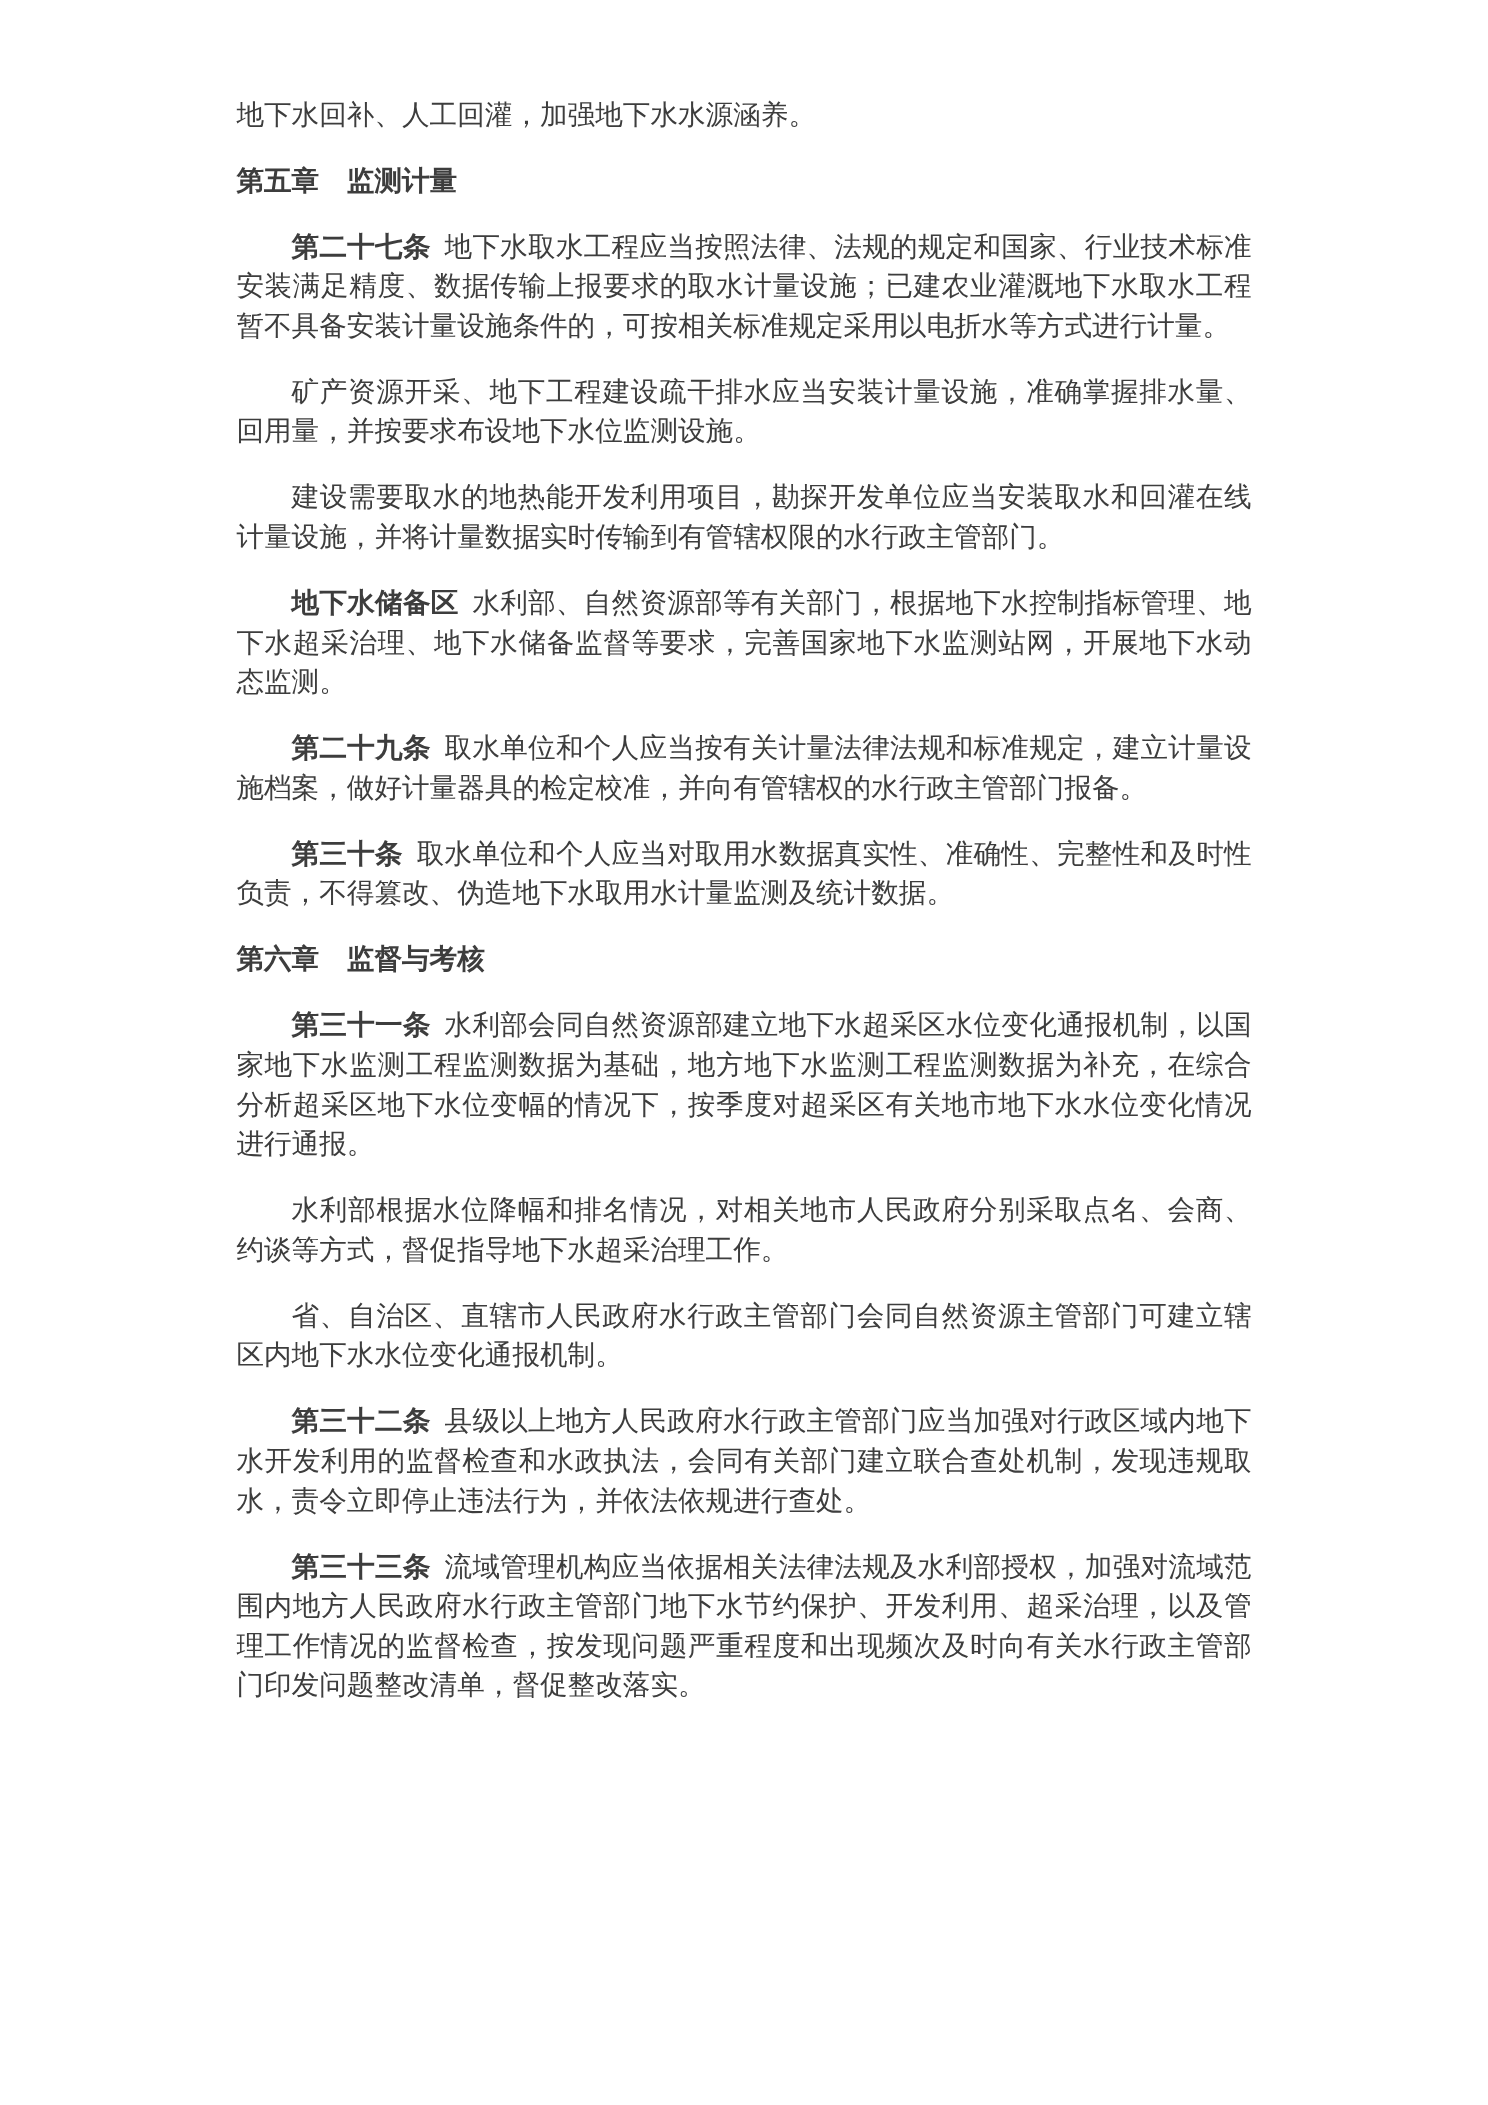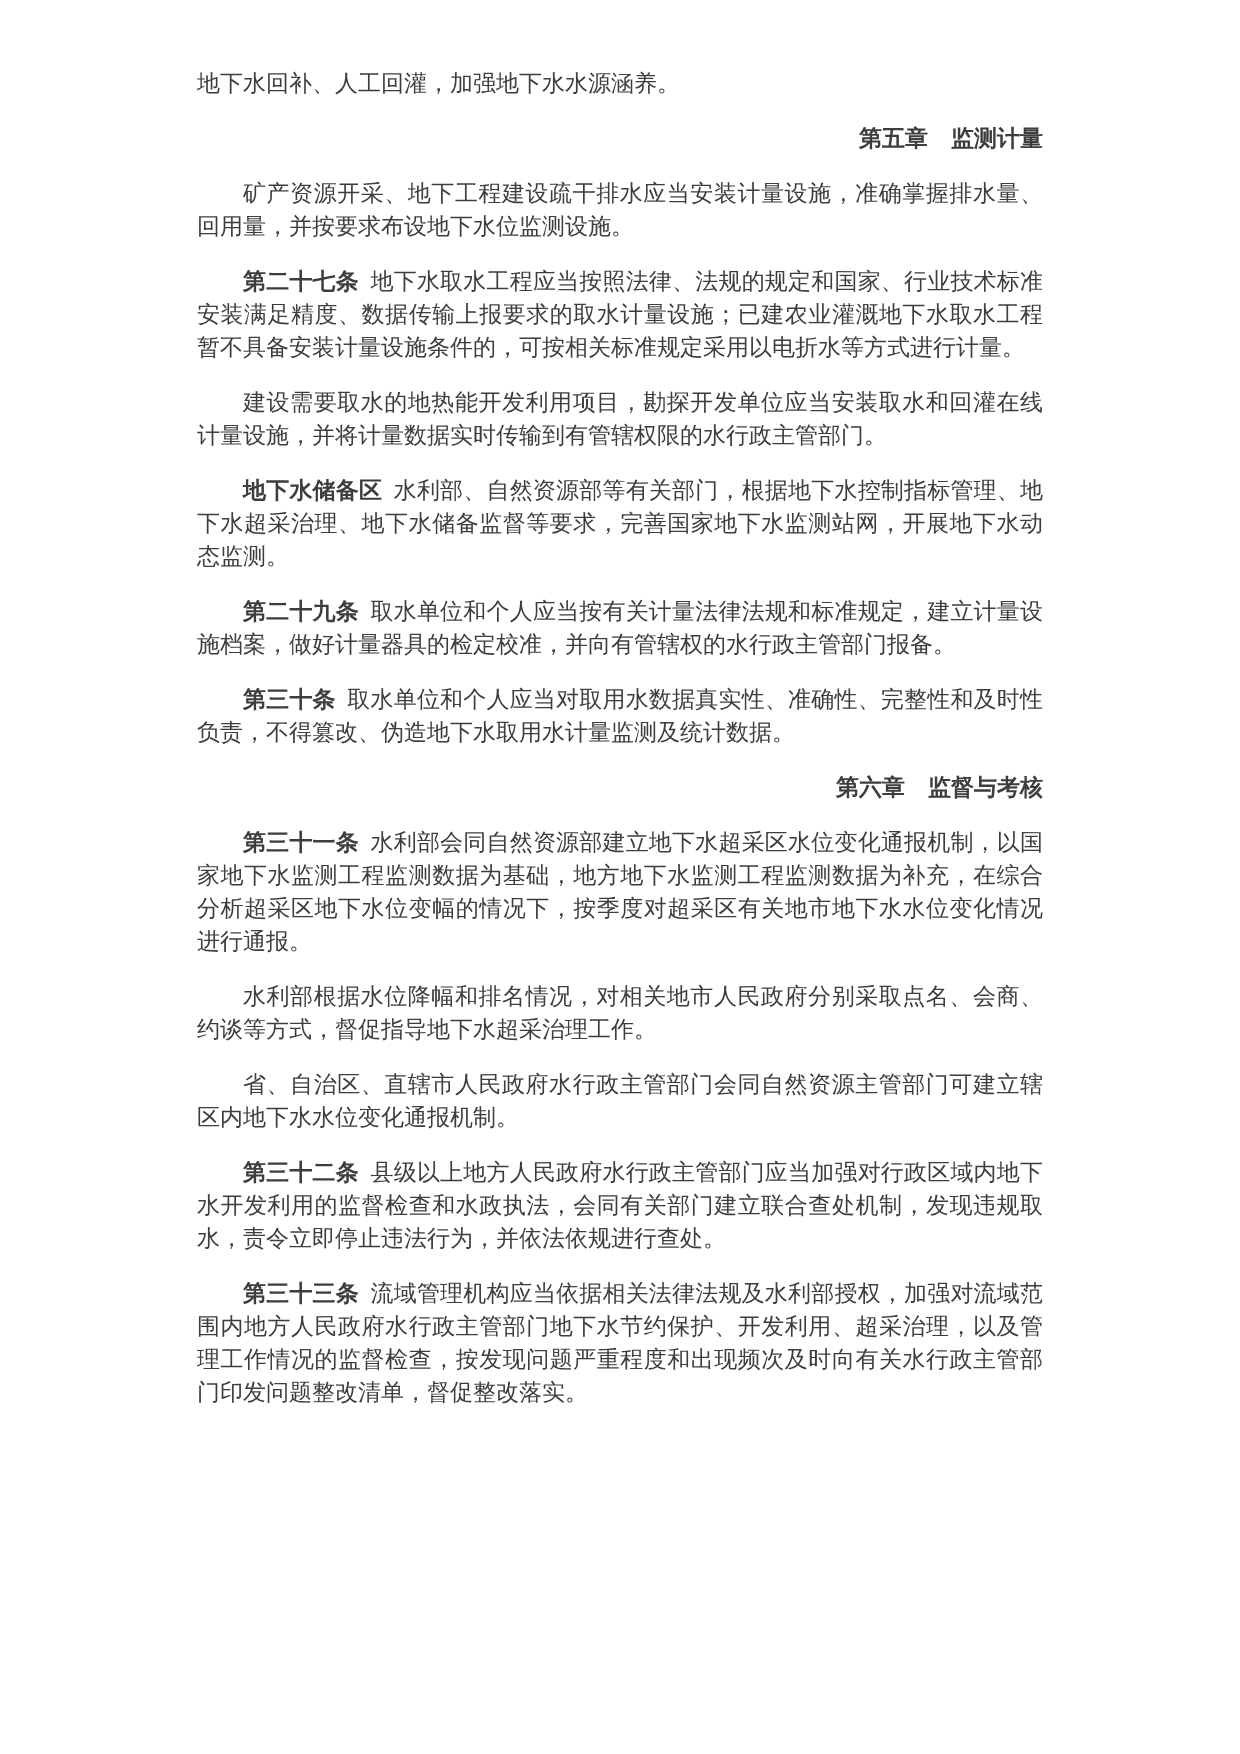--- a/index.html
+++ b/index.html
@@ -9,60 +9,60 @@
   }
   body {
     width: 1240px;
     height: 1754px;
     overflow: hidden;
     font-family: "Liberation Serif", "DejaVu Serif", serif;
     color: #3d3d3d;
   }
   .page {
     width: 846px;
-    margin: 0 auto;
+    margin: 12px auto;
     padding-top: 67px;
   }
   .para {
     margin: 0 0 22px 0;
     font-size: 23px;
     line-height: 33px;
     text-align: justify;
     text-justify: inter-ideograph;
     text-indent: 2em;
     letter-spacing: 0;
   }
   .no-indent {
     text-indent: 0;
   }
   .chapter {
     margin: 0 0 22px 0;
     font-size: 23px;
     line-height: 33px;
     font-weight: bold;
-    text-align: right;
+    text-align: left;
     text-indent: 0;
   }
   .label {
     font-weight: bold;
     margin-right: 0.5em;
   }
 </style>
 </head>
 <body>
 
 <div class="page">
 
   <p class="para no-indent">地下水回补、人工回灌，加强地下水水源涵养。</p>
 
   <h2 class="chapter">第五章　监测计量</h2>
 
+  <p class="para"><b class="label">第二十七条</b><span>地下水取水工程应当按照法律、法规的规定和国家、行业技术标准安装满足精度、数据传输上报要求的取水计量设施；已建农业灌溉地下水取水工程暂不具备安装计量设施条件的，可按相关标准规定采用以电折水等方式进行计量。</span></p>
+
   <p class="para">矿产资源开采、地下工程建设疏干排水应当安装计量设施，准确掌握排水量、回用量，并按要求布设地下水位监测设施。</p>
-
-  <p class="para"><b class="label">第二十七条</b><span>地下水取水工程应当按照法律、法规的规定和国家、行业技术标准安装满足精度、数据传输上报要求的取水计量设施；已建农业灌溉地下水取水工程暂不具备安装计量设施条件的，可按相关标准规定采用以电折水等方式进行计量。</span></p>
 
   <p class="para">建设需要取水的地热能开发利用项目，勘探开发单位应当安装取水和回灌在线计量设施，并将计量数据实时传输到有管辖权限的水行政主管部门。</p>
 
   <p class="para"><b class="label">地下水储备区</b><span>水利部、自然资源部等有关部门，根据地下水控制指标管理、地下水超采治理、地下水储备监督等要求，完善国家地下水监测站网，开展地下水动态监测。</span></p>
 
 
   <p class="para"><b class="label">第二十九条</b><span>取水单位和个人应当按有关计量法律法规和标准规定，建立计量设施档案，做好计量器具的检定校准，并向有管辖权的水行政主管部门报备。</span></p>
 
   <p class="para"><b class="label">第三十条</b><span>取水单位和个人应当对取用水数据真实性、准确性、完整性和及时性负责，不得篡改、伪造地下水取用水计量监测及统计数据。</span></p>
 

